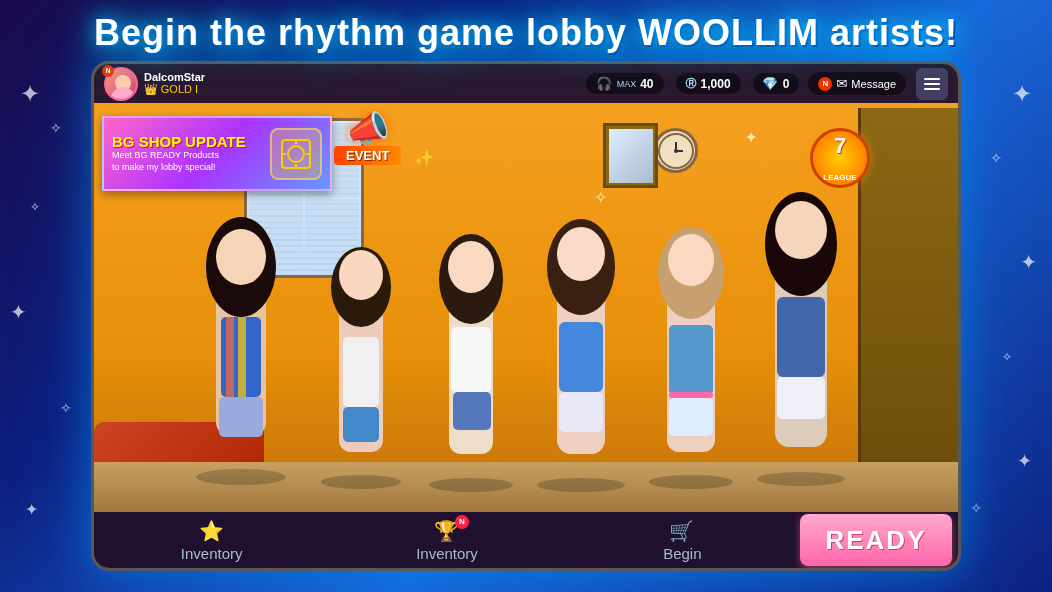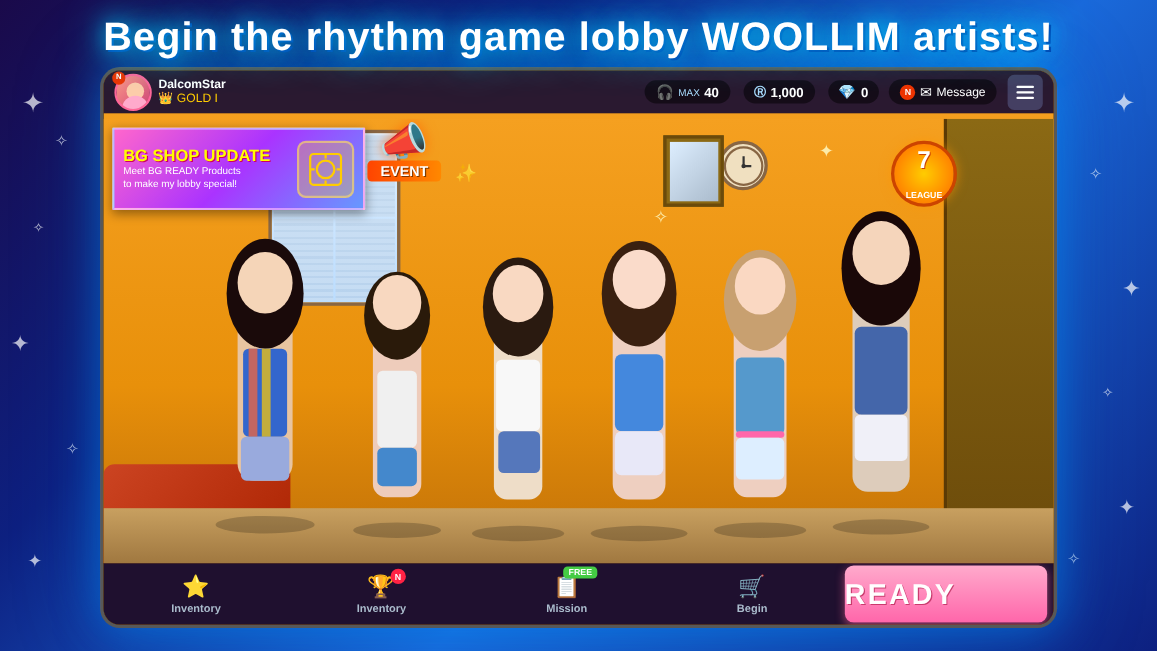--- a/index.html
+++ b/index.html
@@ -397,23 +397,23 @@
       gap: 2px;
       cursor: pointer;
       position: relative;
       padding: 4px 0;
     }
     .nav-item-icon {
       font-size: 20px;
       color: #aabbcc;
     }
     .nav-item-label {
-      font-size: 10px;
+      font-size: 15px;
       color: #aabbcc;
-      font-weight: bold;
+      font-weight: normal;
     }
     .nav-badge-n {
       position: absolute;
       top: 0;
       right: calc(50% - 22px);
       width: 14px;
       height: 14px;
       background: #ff2244;
       border-radius: 50%;
       color: white;
@@ -430,26 +430,27 @@
       background: #44cc44;
       color: white;
       font-size: 8px;
       font-weight: bold;
       padding: 1px 5px;
       border-radius: 4px;
     }
 
     
     .ready-btn {
-      width: 184px;
+      width: 152px;
       height: 52px;
       background: linear-gradient(180deg, #ffaacc 0%, #ff66aa 100%);
       border-radius: 8px;
       display: flex;
       align-items: center;
+      justify-content: center;
       cursor: pointer;
       margin-right: 6px;
       box-shadow: 0 3px 8px rgba(255,100,150,0.5);
     }
     .ready-text {
       font-size: 26px;
       font-weight: 900;
       color: white;
       text-shadow: 1px 1px 0 rgba(180,30,80,0.7);
       letter-spacing: 2px;
@@ -702,25 +703,20 @@
         <span class="nav-item-icon">⭐</span>
         <span class="nav-item-label">Inventory</span>
       </div>
 
       <div class="nav-item">
         <div class="nav-badge-n">N</div>
         <span class="nav-item-icon">🏆</span>
         <span class="nav-item-label">Inventory</span>
       </div>
 
-      <div class="nav-item">
-        <div class="nav-badge-free">FREE</div>
-        <span class="nav-item-icon">📋</span>
-        <span class="nav-item-label">Mission</span>
-      </div>
 
       <div class="nav-item">
         <span class="nav-item-icon">🛒</span>
         <span class="nav-item-label">Begin</span>
       </div>
 
       <div class="ready-btn">
         <span class="ready-text">READY</span>
       </div>
 

